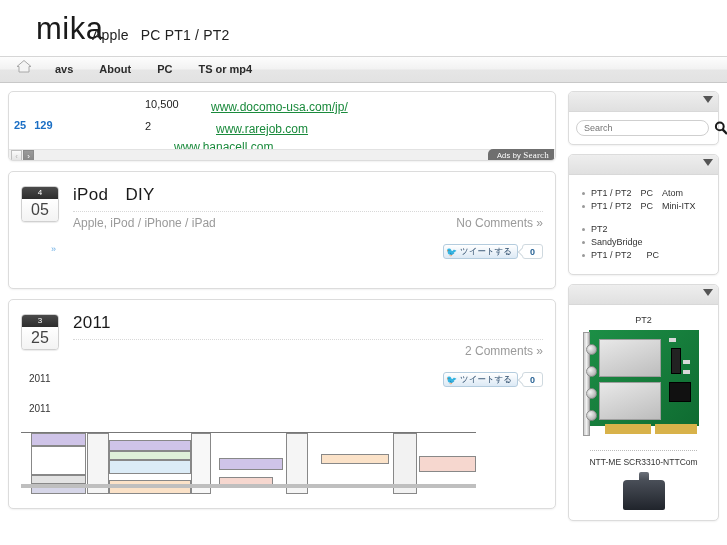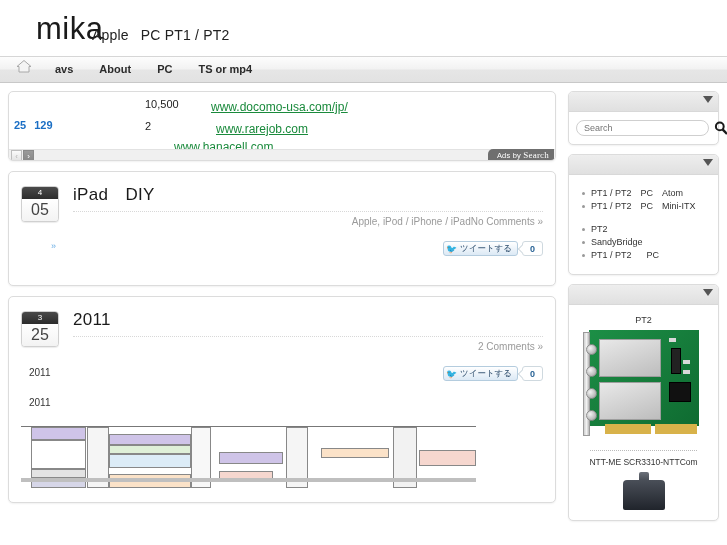--- a/index.html
+++ b/index.html
@@ -163,22 +163,22 @@
     font-size: 17px;
     color: #1a1a1a;
     line-height: 22px;
     letter-spacing: .3px;
     padding-bottom: 5px;
     border-bottom: 1px dotted #d8d8d8;
     cursor: pointer;
   }
   .post-meta {
     display: flex;
-    justify-content: flex-end;
-    font-size: 10px;
+    justify-content: space-between;
+    font-size: 12px;
     color: #9a9a9a;
     padding-top: 4px;
   }
   .post-meta a { color: #9a9a9a; text-decoration: none; cursor:pointer; }
   .post-body { padding-left: 0px; margin-top: 14px; position: relative; min-height: 30px; }
   .post-paragraph { font-size: 10px; color: #333; margin: 0 0 16px 8px; line-height: 14px; }
   .readmore { font-size: 9px; color: #6aade4; margin-left: 30px; cursor: pointer; }
 
   .tweet-row {
     position: absolute; right: 0; top: 0;
@@ -361,21 +361,21 @@
       </div>
     </div>
 
     <div class="panel post">
       <div class="post-head">
         <div class="date-badge">
           <div class="date-month">4</div>
           <div class="date-day">05</div>
         </div>
         <div class="post-headtext">
-          <div class="post-title">iPad　DIY</div>
+          <div class="post-title">iPod　DIY</div>
           <div class="post-meta">
             <span>Apple, iPod / iPhone / iPad</span>
             <a>No Comments »</a>
           </div>
         </div>
       </div>
       <div class="post-body">
         <div class="tweet-row">
           <div class="tweet-btn">
             <span class="tweet-bird">🐦</span>

